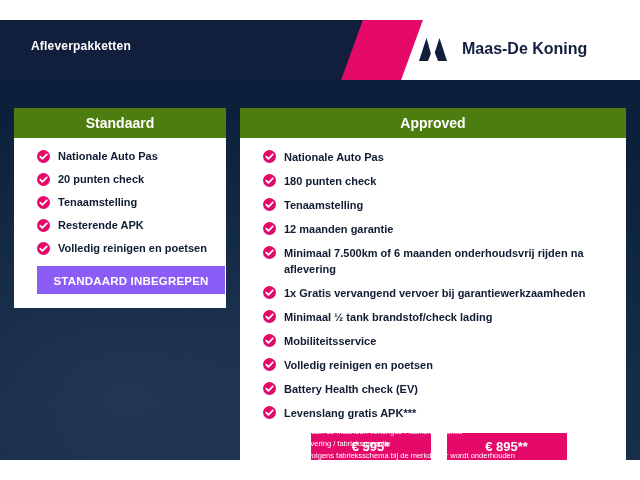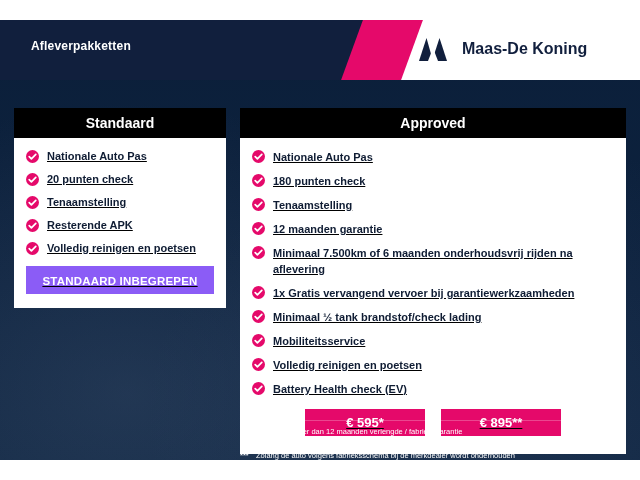--- a/index.html
+++ b/index.html
@@ -99,31 +99,30 @@
     white-space: nowrap;
   }
 
   
   .panel {
     position: absolute;
     background: #ffffff;
     z-index: 2;
   }
   .panel-head {
-    background: #000000;
+    background: #4d7c0f;
     color: #ffffff;
     font-size: 14px;
     font-weight: bold;
     text-align: center;
     line-height: 30px;
     height: 30px;
   }
   .panel-body {
-    padding: 11px 12px 10px 12px;
-    text-decoration: underline;
+    padding: 11px 12px 10px 23px;
   }
   .feature {
     display: flex;
     align-items: flex-start;
     margin-bottom: 8px;
   }
   .check {
     flex: 0 0 auto;
     width: 13px;
     height: 13px;
@@ -383,20 +382,28 @@
 
         <div class="feature">
           <span class="check">
             <svg width="13" height="13" viewBox="0 0 13 13">
                 <path d="M3.2 6.7 L5.4 8.9 L9.8 4.3" stroke="#ffffff" stroke-width="1.7" fill="none" stroke-linecap="round" stroke-linejoin="round"></path>
               </svg>
           </span>
           <span class="feature-label">Battery Health check (EV)</span>
         </div>
 
+        <div class="feature">
+          <span class="check">
+            <svg width="13" height="13" viewBox="0 0 13 13">
+                <path d="M3.2 6.7 L5.4 8.9 L9.8 4.3" stroke="#ffffff" stroke-width="1.7" fill="none" stroke-linecap="round" stroke-linejoin="round"></path>
+              </svg>
+          </span>
+          <span class="feature-label">Levenslang gratis APK***</span>
+        </div>
 
         <div class="price-row">
           <div class="price-pill">€ 595*</div>
           <div class="price-pill">€ 895**</div>
         </div>
       </div>
     </div>
 
     <div class="divider"></div>
 

